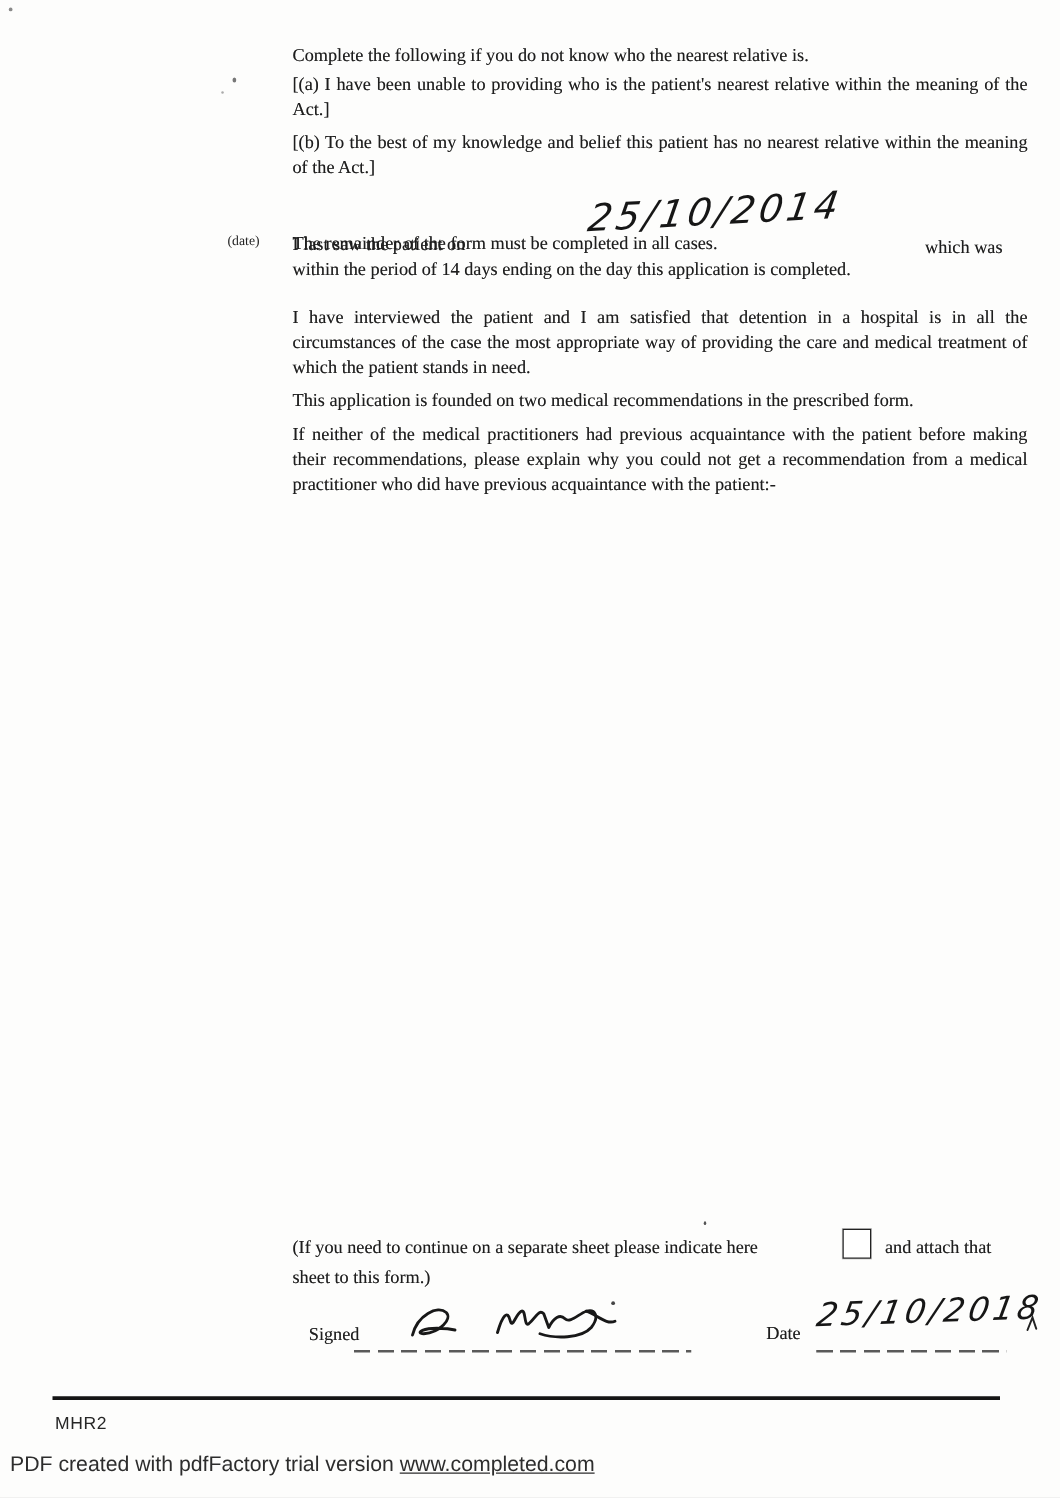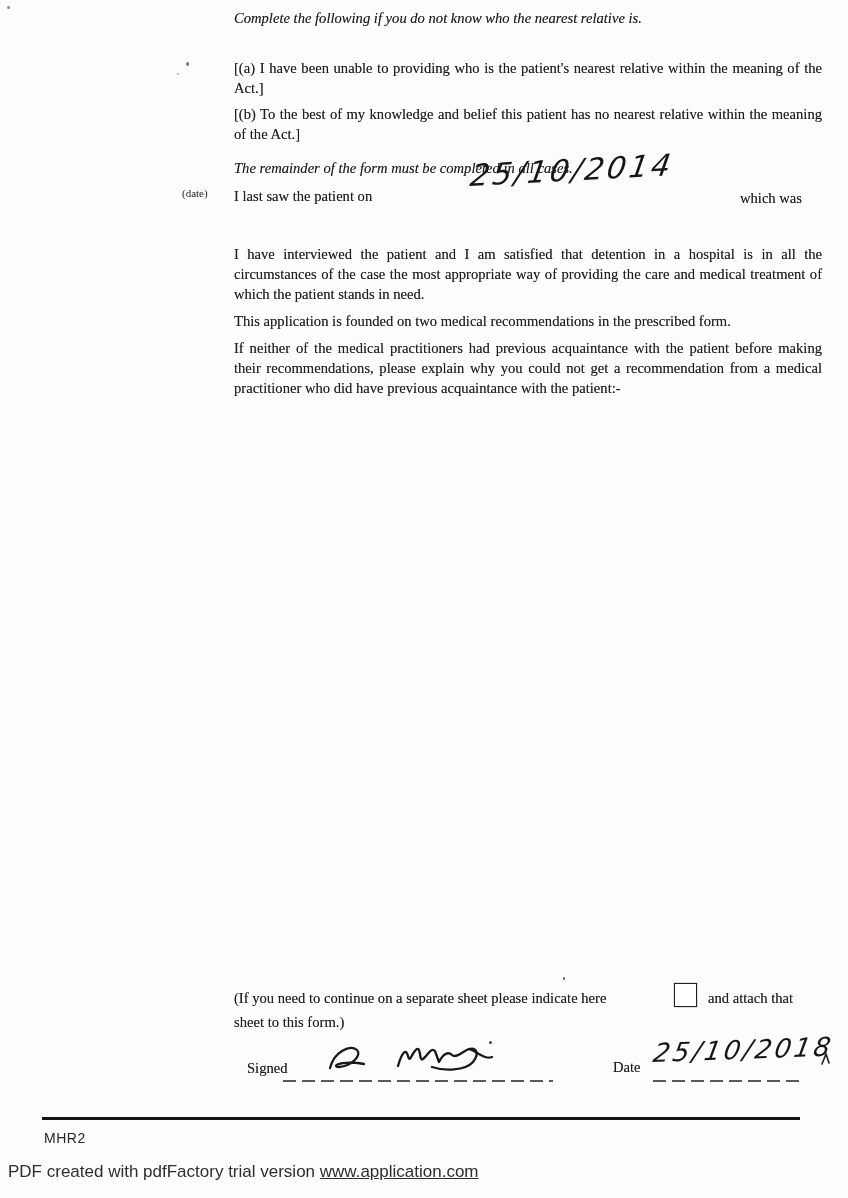--- a/index.html
+++ b/index.html
@@ -12,21 +12,21 @@
     font-family:"Liberation Serif", serif;
     color:#1e1e1e;
   }
   .abs{position:absolute;}
   .body-text{
     font-size:14.6px;
     line-height:20px;
     color:#1e1e1e;
     text-shadow:0 0 0.4px rgba(30,30,30,0.55);
   }
-  .italic-note{font-style:italic;}
+  .italic-note{margin-top:27px;}
   .justified{text-align:justify;text-align-last:left;}
   .margin-label{font-size:11px;color:#242424;}
   .handwriting{
     font-family:"DejaVu Sans", sans-serif;
     font-style:italic;
     color:#161616;
     white-space:nowrap;
     letter-spacing:3px;
     z-index:5;
   }
@@ -95,20 +95,21 @@
   <div class="abs body-text justified" style="left:234px;top:104px;width:588px;">[(b) To the best of my knowledge and belief this patient has no nearest relative within the meaning of the Act.]</div>
 
   <div class="abs body-text italic-note" style="left:234px;top:158px;width:590px;">The remainder of the form must be completed in all cases.</div>
 
   <div class="abs margin-label" style="left:182px;top:187px;">(date)</div>
 
   <div class="abs body-text" style="left:234px;top:186px;text-align:center;">I last saw the patient on</div>
 
   <div class="abs body-text" style="left:740px;top:188px;">which was</div>
 
+  <div class="abs body-text" style="left:234px;top:206px;width:590px;">within the period of 14 days ending on the day this application is completed.</div>
 
   <div class="abs handwriting hw-top" style="left:468px;top:158px;">25/10/2014</div>
 
   <div class="abs body-text justified" style="left:234px;top:244px;width:588px;">I have interviewed the patient and I am satisfied that detention in a hospital is in all the circumstances of the case the most appropriate way of providing the care and medical treatment of which the patient stands in need.</div>
 
   <div class="abs body-text" style="left:234px;top:311px;width:600px;">This application is founded on two medical recommendations in the prescribed form.</div>
 
   <div class="abs body-text" style="left:234px;top:988px;">(If you need to continue on a separate sheet please indicate here</div>
 
   <div class="abs body-text justified" style="left:234px;top:338px;width:588px;">If neither of the medical practitioners had previous acquaintance with the patient before making their recommendations, please explain why you could not get a recommendation from a medical practitioner who did have previous acquaintance with the patient:-</div>
@@ -139,16 +140,16 @@
 
   <div class="abs dashed-line" style="left:653px;top:1080px;width:152px;"></div>
 
   <div class="abs footer-rule" style="left:42px;top:1117px;width:758px;"></div>
 
   <div class="abs form-code" style="left:44px;top:1130px;">MHR2</div>
 
   <div class="abs pdf-notice" style="left:8px;top:1162px;">
     <span>PDF created with pdfFactory trial version</span>
     <span> </span>
-    <span class="pdf-link">www.application.com</span>
+    <span class="pdf-link">www.completed.com</span>
   </div>
 
 </div>
 
 </body></html>

